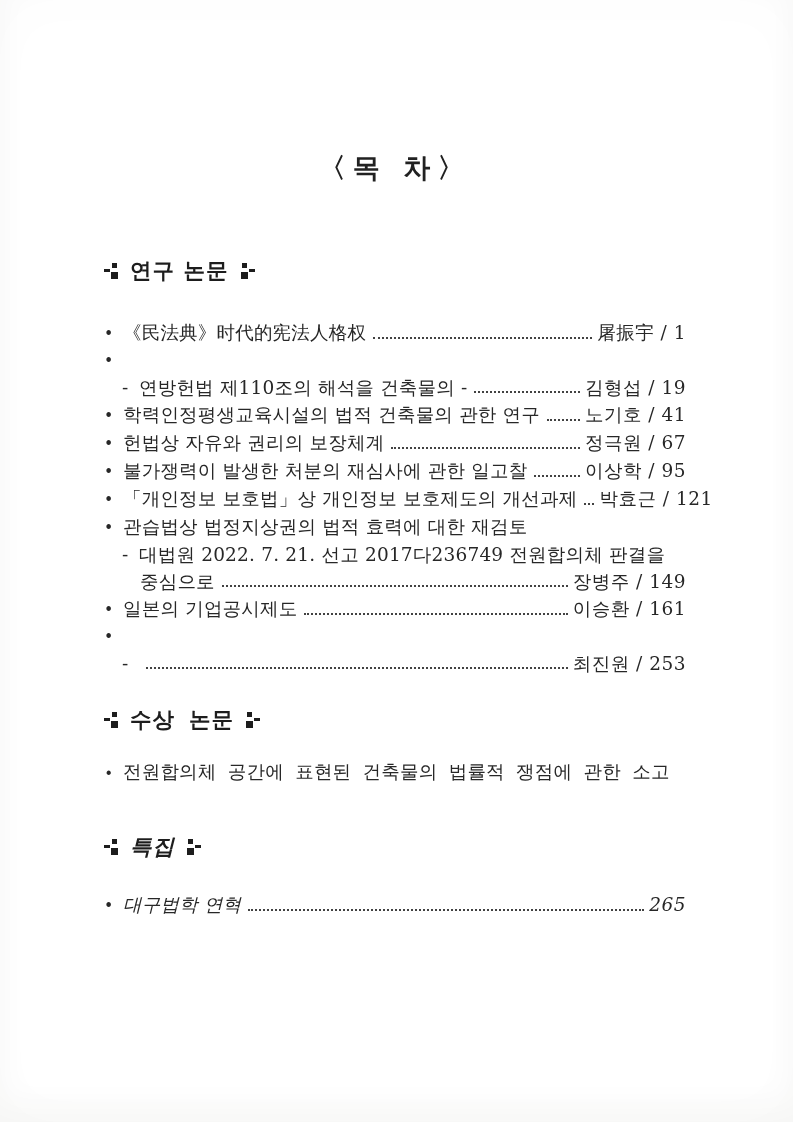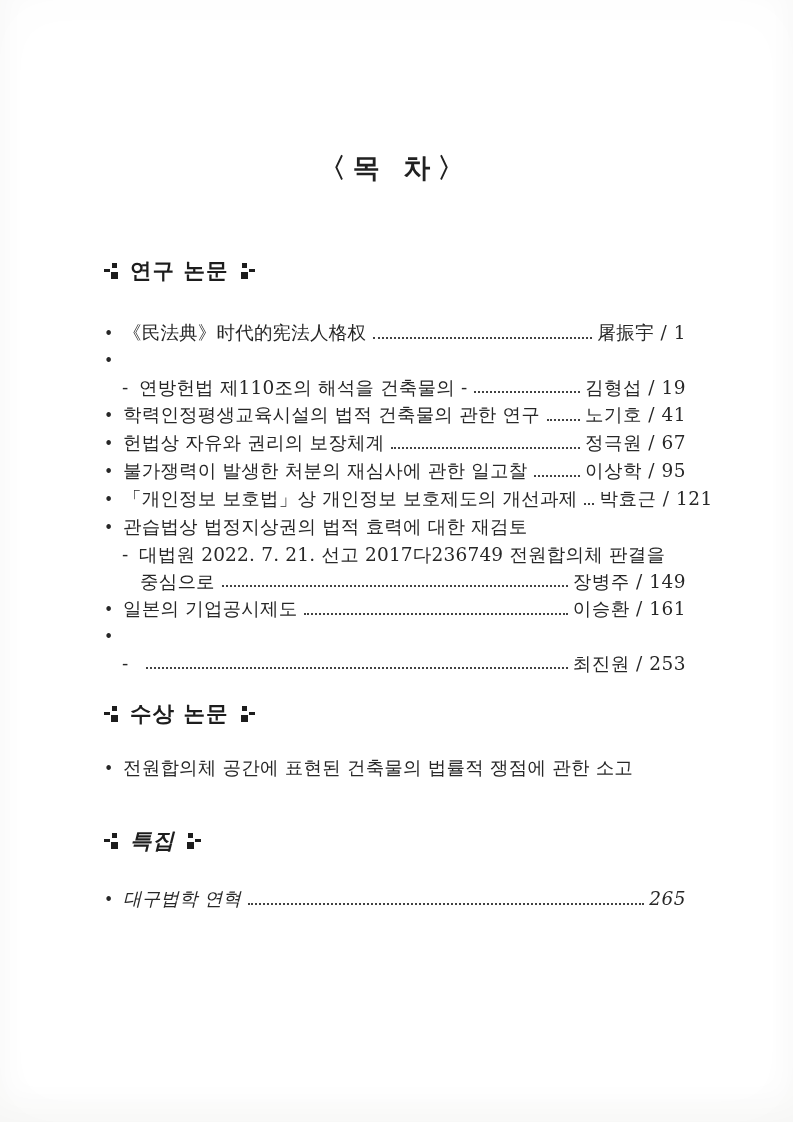--- a/index.html
+++ b/index.html
@@ -19,21 +19,21 @@
   .title{
     margin:0;
     text-align:center;
     font-size:27px;
     font-weight:700;
     letter-spacing:7px;
     color:#212121;
   }
   section.toc-section{margin:0;}
   section.toc-section:nth-of-type(1){margin-top:70px;}
-  section.toc-section:nth-of-type(2){margin-top:22px;}
+  section.toc-section:nth-of-type(2){margin-top:28px;font-family:Liberation Mono, monospace;}
   section.toc-section:nth-of-type(3){margin-top:44px;font-style:italic;}
   .heading{
     display:flex;align-items:center;gap:11px;
     font-size:21.5px;font-weight:700;color:#1d1d1d;
     letter-spacing:1px;
   }
   .ornament{display:inline-flex;flex:0 0 auto;}
   .ornament svg{display:block;}
   ul.entries{
     list-style:none;margin:0;padding:0;

